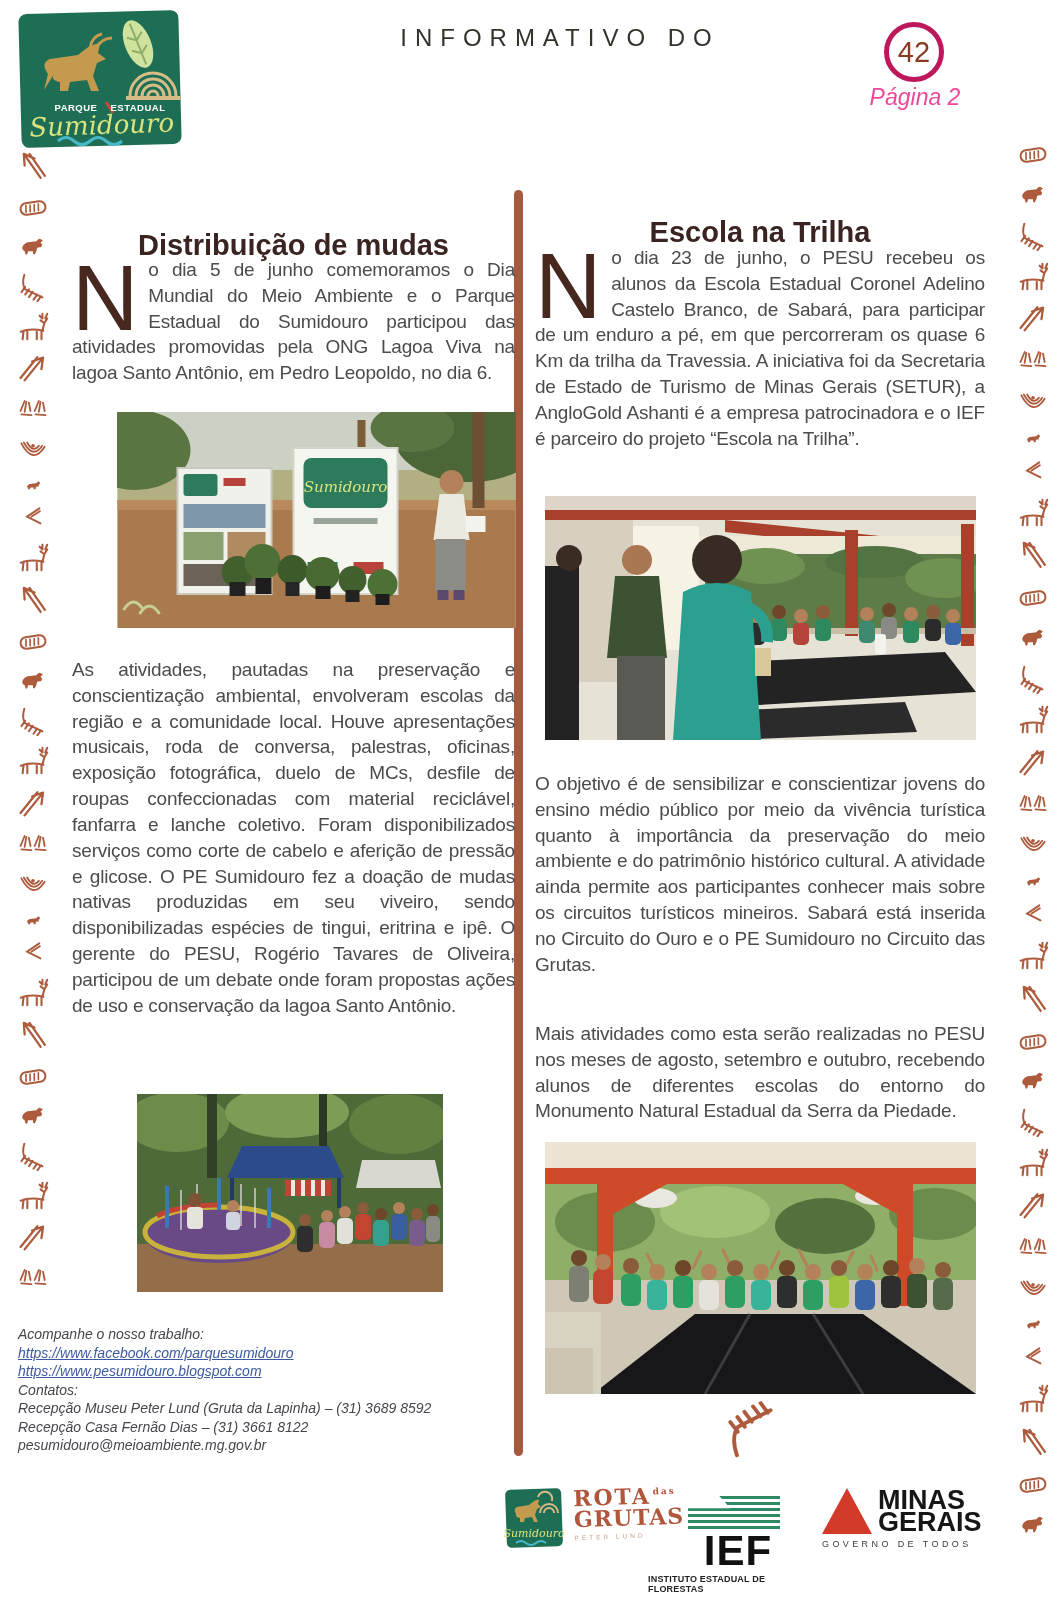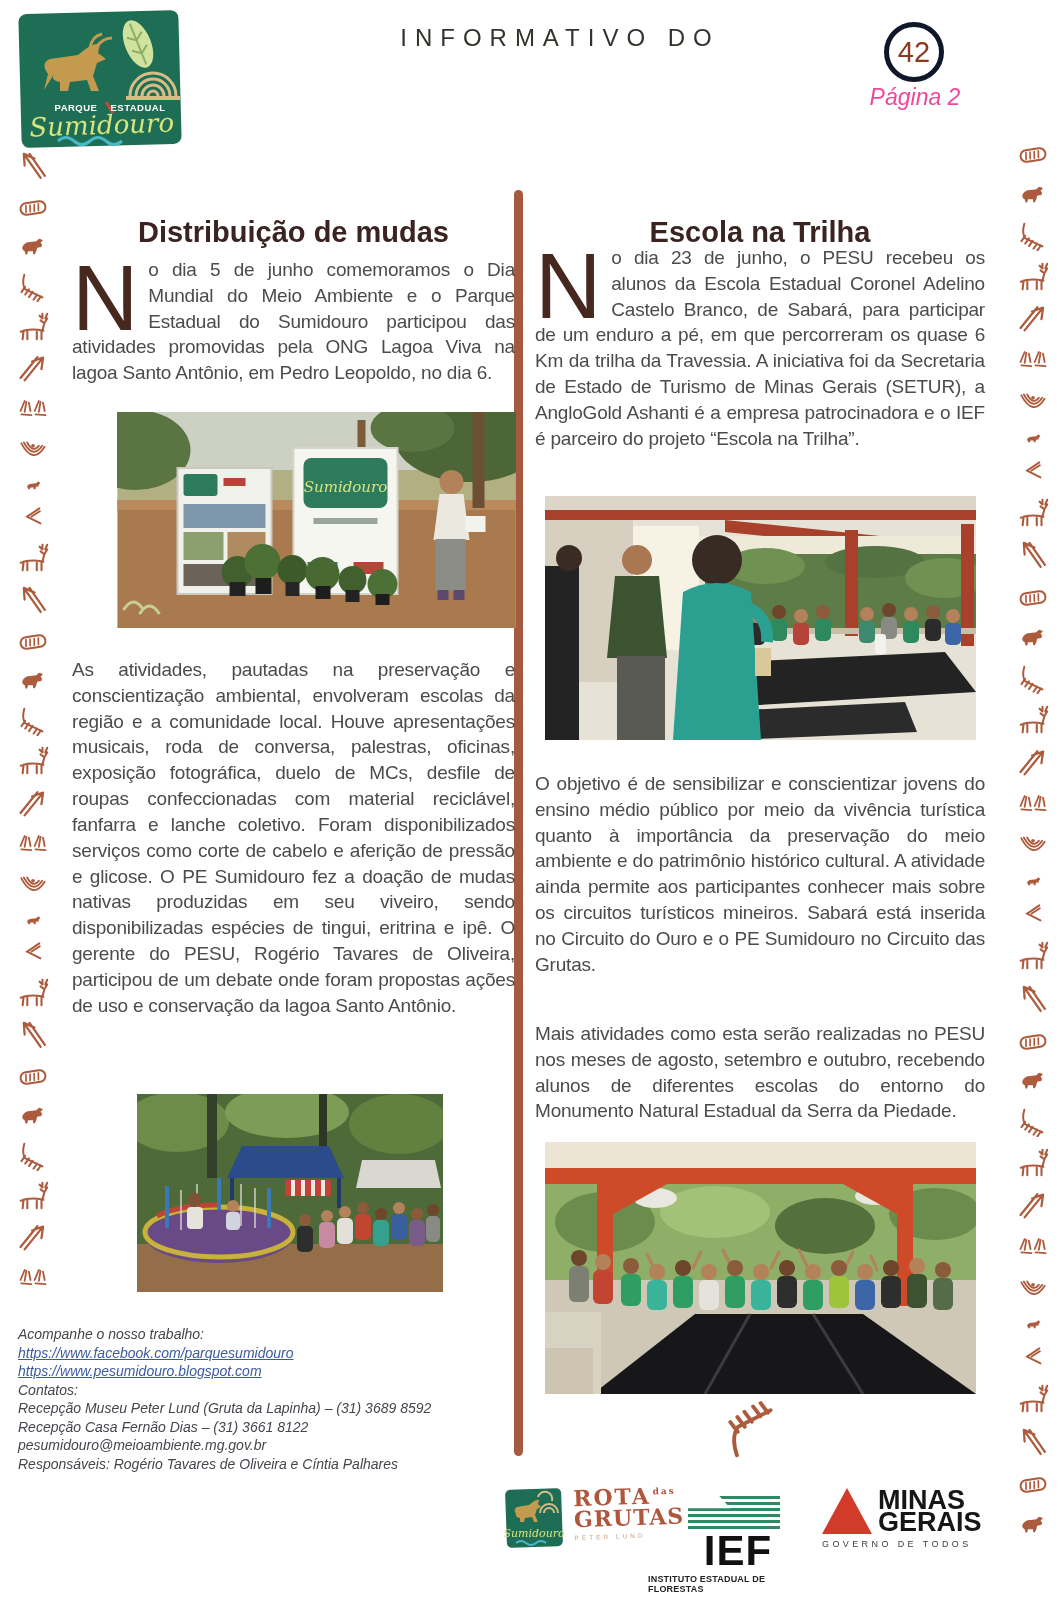--- a/index.html
+++ b/index.html
@@ -5,42 +5,42 @@
 <style>
   html,body{margin:0;padding:0;background:#ffffff;}
   .page{position:relative;width:1064px;height:1600px;background:#fff;overflow:hidden;
         font-family:"Liberation Sans",sans-serif;}
   
   .logo{position:absolute;left:14px;top:8px;width:172px;height:142px;}
   .kicker{position:absolute;left:110px;top:24px;width:900px;text-align:center;
           font-size:24px;letter-spacing:8px;color:#33332c;}
   .main-title{position:absolute;left:80px;top:60px;width:900px;text-align:center;
           font-size:46px;letter-spacing:-1px;color:#45968e;}
-  .issue-badge{position:absolute;left:884px;top:22px;width:50px;height:50px;border:5px solid #0f172a;
+  .issue-badge{position:absolute;left:884px;top:22px;width:50px;height:50px;border:5px solid #be185d;
           border-radius:50%;color:#8a3a22;font-size:29px;display:flex;align-items:center;justify-content:center;}
   .page-label{position:absolute;left:845px;top:84px;width:140px;text-align:center;
           font-style:italic;font-size:23px;color:#ec4899;}
   
   .margin{position:absolute;width:58px;display:flex;flex-direction:column;align-items:center;
           justify-content:space-between;}
   #margin-left{left:4px;top:150px;height:1145px;}
   #margin-right{right:2px;top:140px;height:1400px;}
   .petro{display:block;width:30px;height:30px;color:#ad5b3d;}
   .petro-arrow-nw{transform:rotate(10deg);width:34px;height:34px;}
   .petro-arrow-ne{transform:rotate(-6deg);width:34px;height:34px;}
   .petro-deer{width:34px;height:34px;}
   .petro-rake{transform:rotate(12deg);}
   .petro-striped-oval{transform:rotate(-8deg);}
   .petro-small-animal{width:22px;height:22px;}
   .petro-boomerang{transform:rotate(-10deg);width:27px;height:27px;}
   .defs-svg{position:absolute;width:0;height:0;overflow:hidden;}
   
   .divider{position:absolute;left:514px;top:190px;width:9px;height:1266px;background:#a55a40;border-radius:6px;}
   .col-heading{position:absolute;text-align:center;font-weight:bold;font-size:29px;color:#3a2422;}
-  #heading-left{left:72px;top:192px;width:443px;}
+  #heading-left{left:72px;top:205px;width:443px;}
   #heading-right{left:535px;top:192px;width:450px;}
   .body-text{position:absolute;font-size:19px;line-height:1.36;color:#4d4a4a;
              text-align:justify;letter-spacing:-0.2px;}
   #para-left-1{left:72px;top:238px;width:443px;}
   #para-left-2{left:72px;top:638px;width:443px;}
   #para-right-1{left:535px;top:226px;width:450px;}
   #para-right-2{left:535px;top:752px;width:450px;}
   #para-right-3{left:535px;top:1002px;width:450px;}
   .dropcap{float:left;font-size:92px;line-height:0.72;color:#46281e;margin:8px 10px 2px 0;}
   .photo{position:absolute;display:block;}
@@ -549,21 +549,20 @@
     </svg>
 
   <div class="footer-block">
     <div class="footer-line">Acompanhe o nosso trabalho:</div>
     <div class="footer-line"><a class="link">https://www.facebook.com/parquesumidouro</a></div>
     <div class="footer-line"><a class="link">https://www.pesumidouro.blogspot.com</a></div>
     <div class="footer-line">Contatos:</div>
     <div class="footer-line">Recepção Museu Peter Lund (Gruta da Lapinha) – (31) 3689 8592</div>
     <div class="footer-line">Recepção Casa Fernão Dias – (31) 3661 8122</div>
     <div class="footer-line">pesumidouro@meioambiente.mg.gov.br</div>
-    <div class="footer-line">Responsáveis: Rogério Tavares de Oliveira e Cíntia Palhares</div>
   </div>
 
   <svg class="mini-logo" viewBox="0 0 60 66" role="img">
     <rect x="2" y="2" width="56" height="58" rx="5" fill="#1e6e55" transform="rotate(-2 30 31)"></rect>
     <path d="M10,34 l2-7 q-3,-5 1,-7 l12,-2 q7,-6 10,-5 l-1,4 3,3 -4,2 -2,6 3,7 -4,0 -2,-5 -7,1 -1,4 -4,0 0,-4 q-5,-1 -4,-4z" fill="#c49a4e"></path>
     <path d="M34,10 a7,7 0 0 1 14,4" stroke="#d8bc86" stroke-width="2" fill="none"></path>
     <path d="M36,26 a9,9 0 0 1 18,0 M40,26 a5,5 0 0 1 10,0" stroke="#d8bc86" stroke-width="2" fill="none"></path>
     <text x="30" y="50" text-anchor="middle" font-size="11" font-style="italic" fill="#d9e47e" font-family="DejaVu Serif, serif">Sumidouro</text>
     <path d="M12,56 q5,-4 10,0 t10,0 t10,0" stroke="#47b8c8" stroke-width="2" fill="none"></path>
   </svg>

